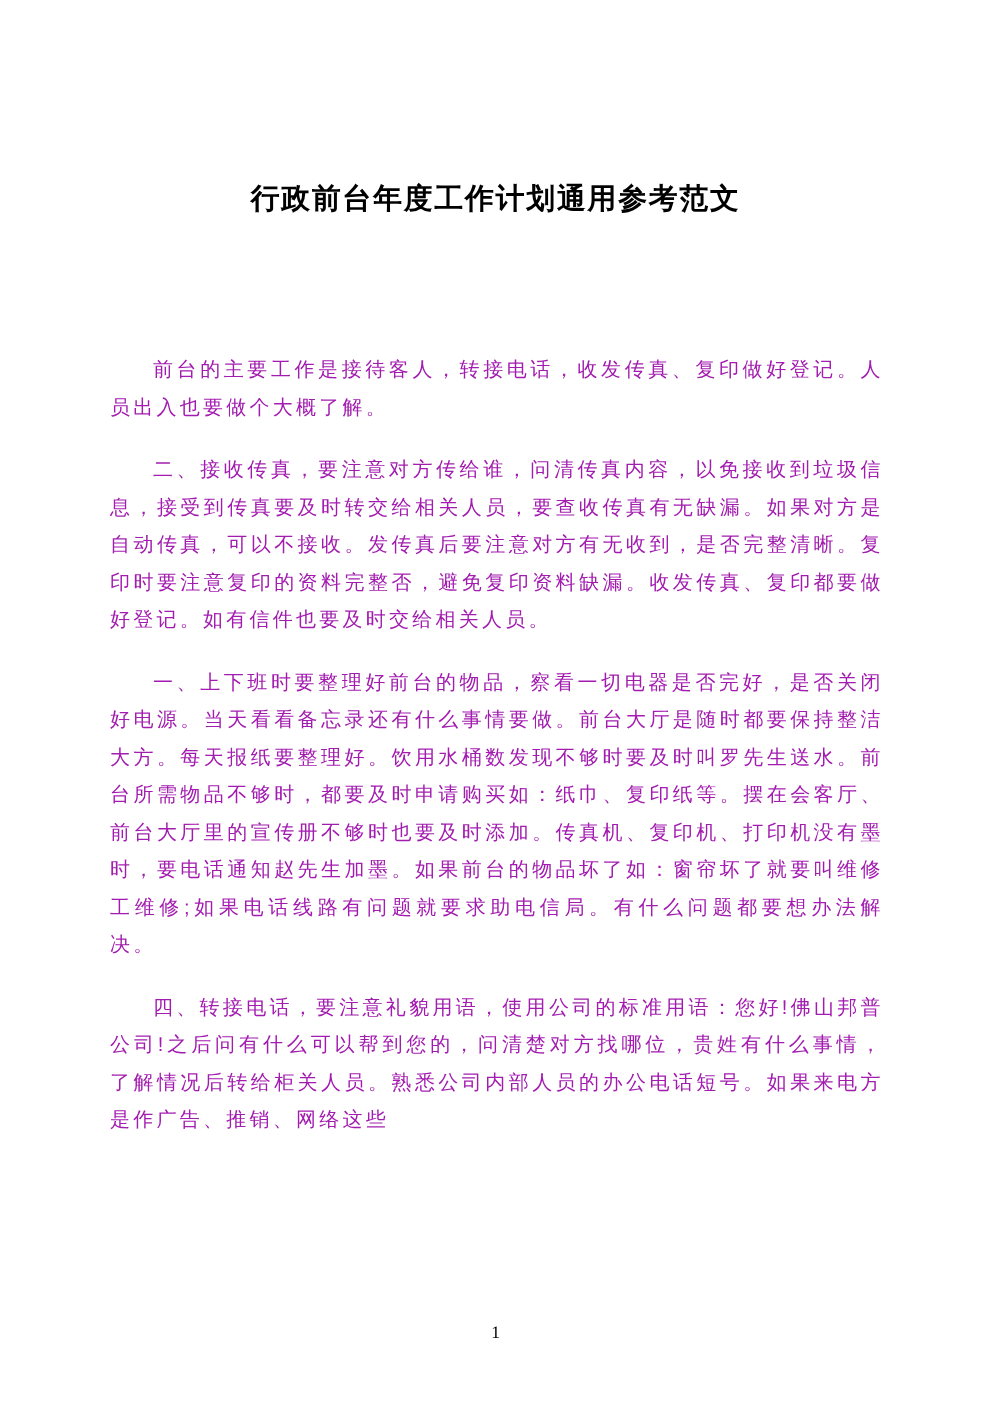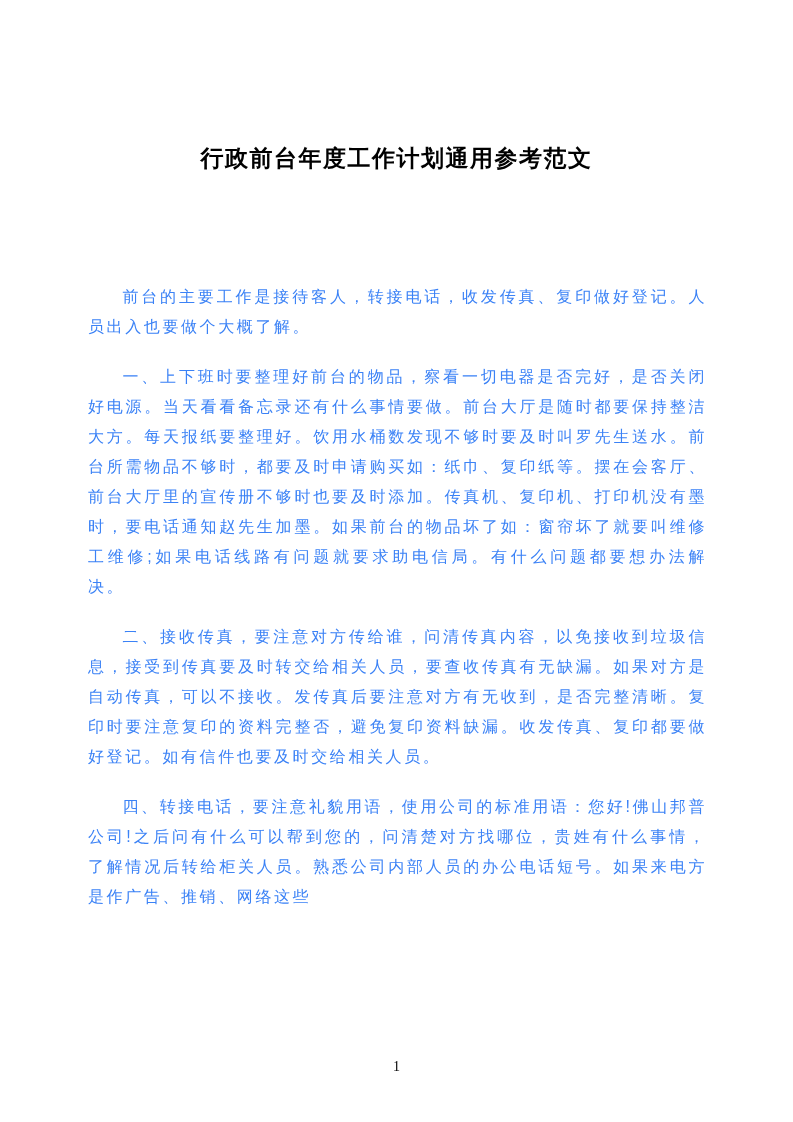--- a/index.html
+++ b/index.html
@@ -28,21 +28,21 @@
   .content {
     margin: 106px 86px 0 88px;
   }
   .para {
     font-size: 16px;
     line-height: 30px;
     letter-spacing: 2.6px;
     text-align: justify;
     text-indent: 2.15em;
     margin-bottom: 20px;
-    color: #3b82f6;
+    color: #a21caf;
     word-break: break-all;
   }
   .page-number {
     position: absolute;
     left: 0;
     right: 0;
     bottom: 47px;
     text-align: center;
     font-family: "Liberation Serif", serif;
     font-size: 14px;
@@ -50,19 +50,19 @@
   }
 </style>
 </head>
 <body>
 
 <div class="page">
   <h1 class="doc-title">行政前台年度工作计划通用参考范文</h1>
 
   <div class="content">
     <p class="para">前台的主要工作是接待客人，转接电话，收发传真、复印做好登记。人员出入也要做个大概了解。</p>
+    <p class="para">二、接收传真，要注意对方传给谁，问清传真内容，以免接收到垃圾信息，接受到传真要及时转交给相关人员，要查收传真有无缺漏。如果对方是自动传真，可以不接收。发传真后要注意对方有无收到，是否完整清晰。复印时要注意复印的资料完整否，避免复印资料缺漏。收发传真、复印都要做好登记。如有信件也要及时交给相关人员。</p>
     <p class="para">一、上下班时要整理好前台的物品，察看一切电器是否完好，是否关闭好电源。当天看看备忘录还有什么事情要做。前台大厅是随时都要保持整洁大方。每天报纸要整理好。饮用水桶数发现不够时要及时叫罗先生送水。前台所需物品不够时，都要及时申请购买如：纸巾、复印纸等。摆在会客厅、前台大厅里的宣传册不够时也要及时添加。传真机、复印机、打印机没有墨时，要电话通知赵先生加墨。如果前台的物品坏了如：窗帘坏了就要叫维修工维修;如果电话线路有问题就要求助电信局。有什么问题都要想办法解决。</p>
-    <p class="para">二、接收传真，要注意对方传给谁，问清传真内容，以免接收到垃圾信息，接受到传真要及时转交给相关人员，要查收传真有无缺漏。如果对方是自动传真，可以不接收。发传真后要注意对方有无收到，是否完整清晰。复印时要注意复印的资料完整否，避免复印资料缺漏。收发传真、复印都要做好登记。如有信件也要及时交给相关人员。</p>
     <p class="para">四、转接电话，要注意礼貌用语，使用公司的标准用语：您好!佛山邦普公司!之后问有什么可以帮到您的，问清楚对方找哪位，贵姓有什么事情，了解情况后转给柜关人员。熟悉公司内部人员的办公电话短号。如果来电方是作广告、推销、网络这些</p>
   </div>
 
   <div class="page-number">1</div>
 </div>
 
 </body></html>

